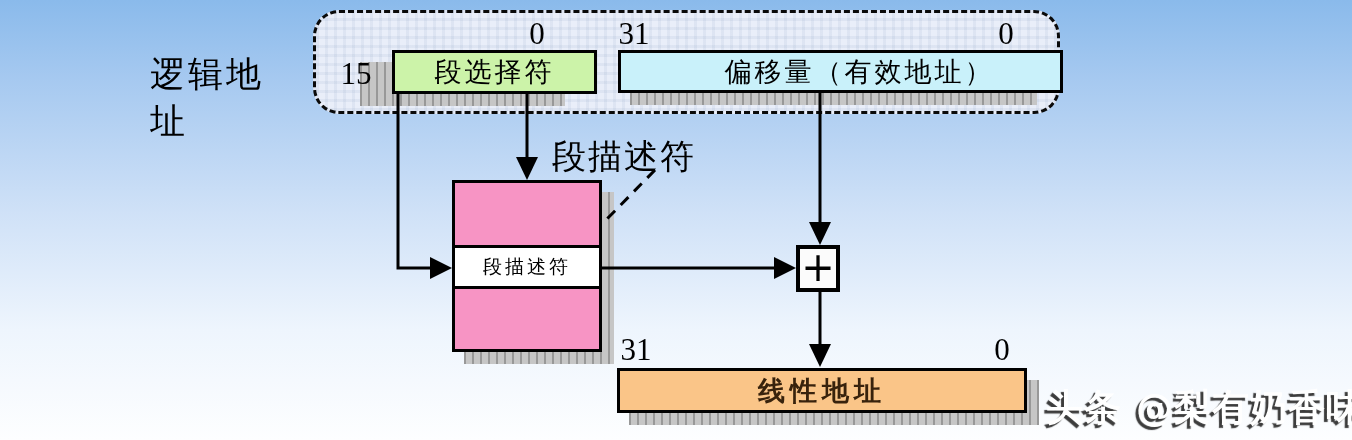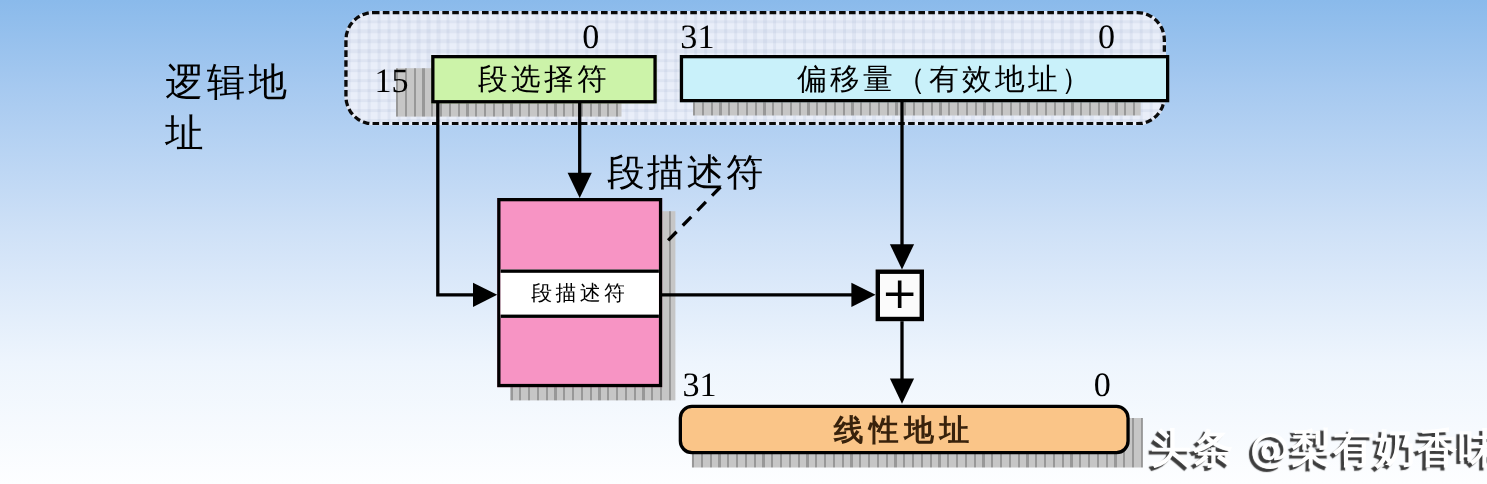--- a/index.html
+++ b/index.html
@@ -45,21 +45,21 @@
     background:#ffffff;border-top:3px solid #000;border-bottom:3px solid #000;
     display:flex;align-items:center;justify-content:center;
     font-size:19px;letter-spacing:3px;
   }
   .adder-box{
     position:absolute;left:796px;top:245px;width:36px;height:39px;z-index:3;
     background:#fbfbfb;border:4px solid #000;
     display:flex;align-items:center;justify-content:center;
   }
   .adder-box span{font-family:"DejaVu Sans",sans-serif;font-size:40px;font-weight:400;line-height:1;margin-top:-4px;}
-  .linear-box{left:617px;top:368px;width:404px;height:39px;background:#fac588;color:#38220c;font-weight:bold;letter-spacing:5px;font-size:27px;border-radius:12px;}
+  .linear-box{left:617px;top:368px;width:404px;height:39px;background:#fac588;color:#38220c;font-weight:bold;letter-spacing:5px;font-size:27px;}
   
   .bit{
     position:absolute;z-index:3;
     font-family:"Liberation Serif",serif;font-size:31px;line-height:1;
     text-align:center;
   }
   .b15{left:334px;top:18px;width:44px;margin-top:40px;}
   .b0sel{left:515px;top:18px;width:44px;}
   .b31off{left:608px;top:18px;width:52px;}
   .b0off{left:984px;top:18px;width:44px;}

